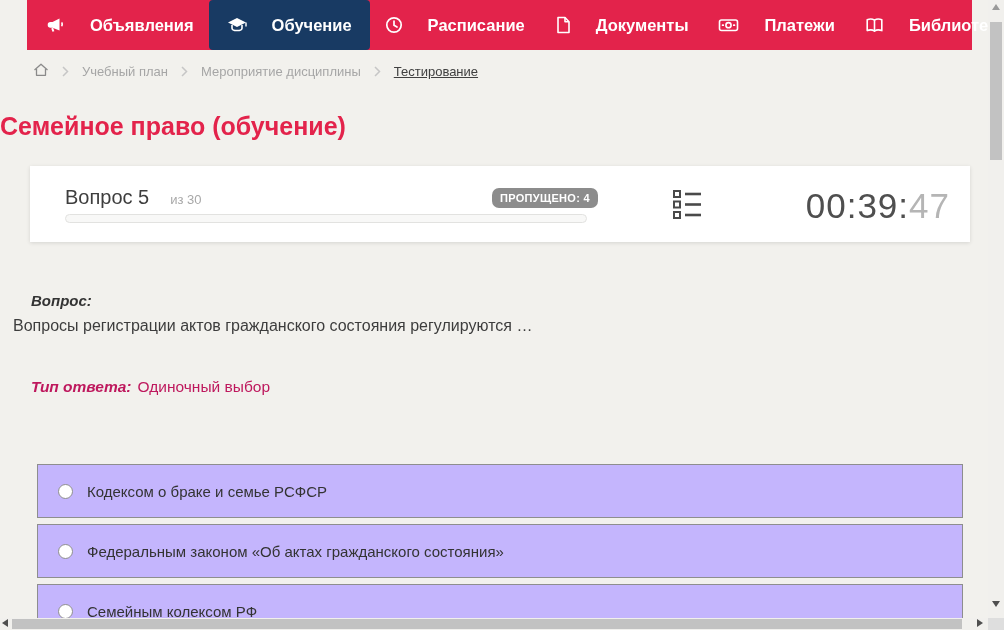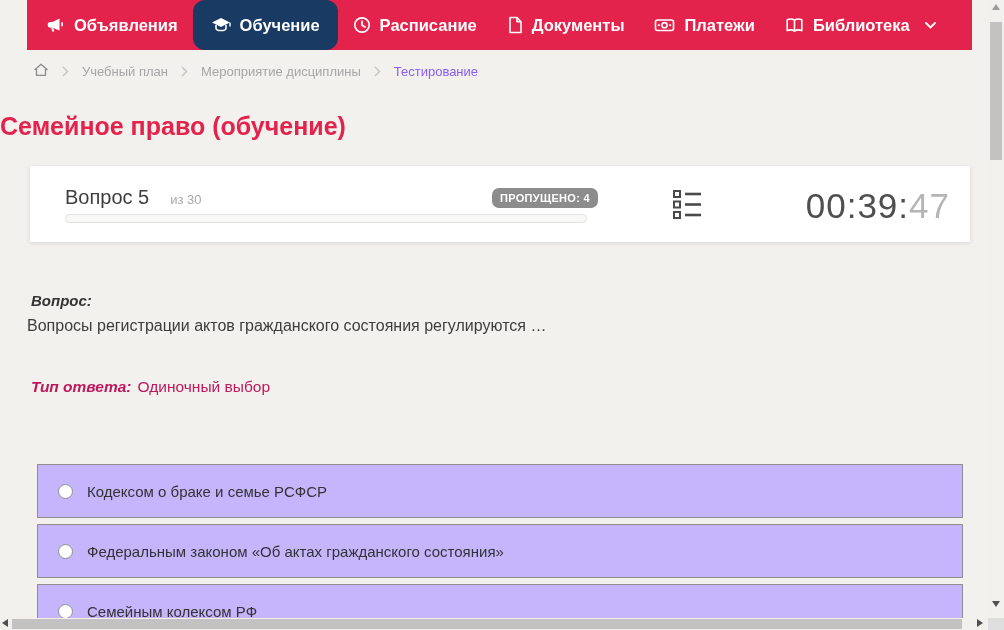--- a/index.html
+++ b/index.html
@@ -2,32 +2,32 @@
 <html><head>
 <meta charset="utf-8">
 <style>
   * { margin:0; padding:0; box-sizing:border-box; }
   body { font-family:"Liberation Sans","DejaVu Sans",sans-serif; background:#fff; }
   .screen { position:relative; width:1004px; height:630px; background:#F2F1ED; overflow:hidden; }
 
   
   .topnav { position:absolute; left:27px; top:0; width:945px; height:50px;
             background:#E3234B; display:flex; align-items:stretch; padding:0 4px; }
-  .nav-item { display:flex; align-items:center; gap:9px; padding:0 15px;
+  .nav-item { display:flex; align-items:center; gap:25px; padding:0 15px;
               color:#fff; font-size:16.5px; font-weight:bold; cursor:pointer; white-space:nowrap; }
-  .nav-item.active { background:#183A63; border-radius:12px; padding:0 18px; }
+  .nav-item.active { background:#183A63; border-radius:4px; padding:0 18px; }
   .nav-icon { display:flex; align-items:center; }
   .nav-icon svg { display:block; }
   .chevron-down { margin-left:6px; display:flex; align-items:center; }
 
   
   .breadcrumb { position:absolute; left:33px; top:62px; display:flex; align-items:center;
                 gap:13px; font-size:13px; color:#A6A6A6; }
   .crumb { cursor:pointer; }
-  .crumb.current { color:#8b5cf6; cursor:default; }
+  .crumb.current { color:#404040; cursor:default;text-decoration:underline; }
   .crumb-sep { display:flex; align-items:center; }
 
   
   .page-title { position:absolute; left:0; top:112px; width:100%; 
                 color:#E3234B; font-size:25px; font-weight:bold; }
 
   
   .qcard { position:absolute; left:30px; top:166px; width:940px; height:76px;
            background:#fff; box-shadow:0 1px 4px rgba(0,0,0,.12); }
   .q-number { position:absolute; left:35px; top:20px; font-size:20px; color:#3E3E3E; }
@@ -39,21 +39,21 @@
                     background:#F8F8F7; border:1px solid #E2E2E0; border-radius:5px; overflow:hidden; }
   .progress-fill { height:100%; width:0; background:#E3234B; }
   .qlist-icon { position:absolute; left:642px; top:22px; cursor:pointer; }
   .timer { position:absolute; right:20px; top:20px; font-size:35px; font-weight:300;
            color:#4F4F4F; letter-spacing:1px; }
   .timer .secs { color:#B5B5B5; }
 
   
   .q-heading { position:absolute; left:31px; top:292px; font-size:15px; font-weight:bold;
                font-style:italic; color:#333; }
-  .q-text { position:absolute; left:27px; top:317px; font-size:16px; color:#3D3D3D; }
+  .q-text { position:absolute; left:13px; top:317px; font-size:16px; color:#3D3D3D; }
   .answer-type { position:absolute; left:31px; top:378px; font-size:15.5px; color:#be185d; }
   .answer-type .atype-label { font-weight:bold; font-style:italic; }
   .answer-type .atype-value { margin-left:6px; }
 
   
   .option { position:absolute; left:37px; width:926px; height:54px; background:#c4b5fd;
             border:1px solid #8E8E8E; display:flex; align-items:center;
             padding-left:20px; gap:14px; cursor:pointer; }
   .option-1 { top:464px; } .option-2 { top:524px; } .option-3 { top:584px; }
   .radio { width:15px; height:15px; border:1px solid #8F8F8F; border-radius:50%;

